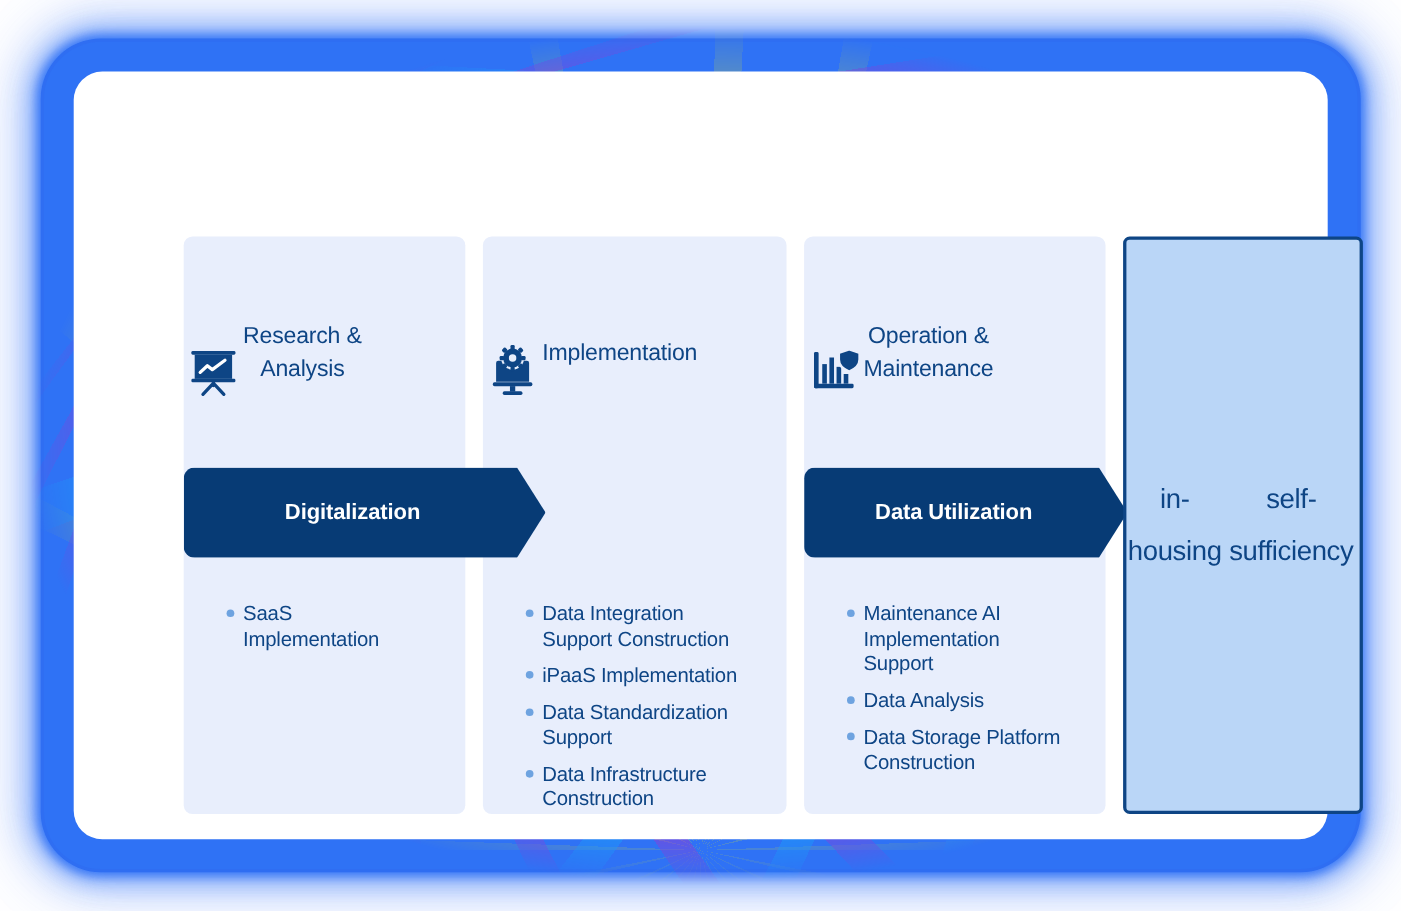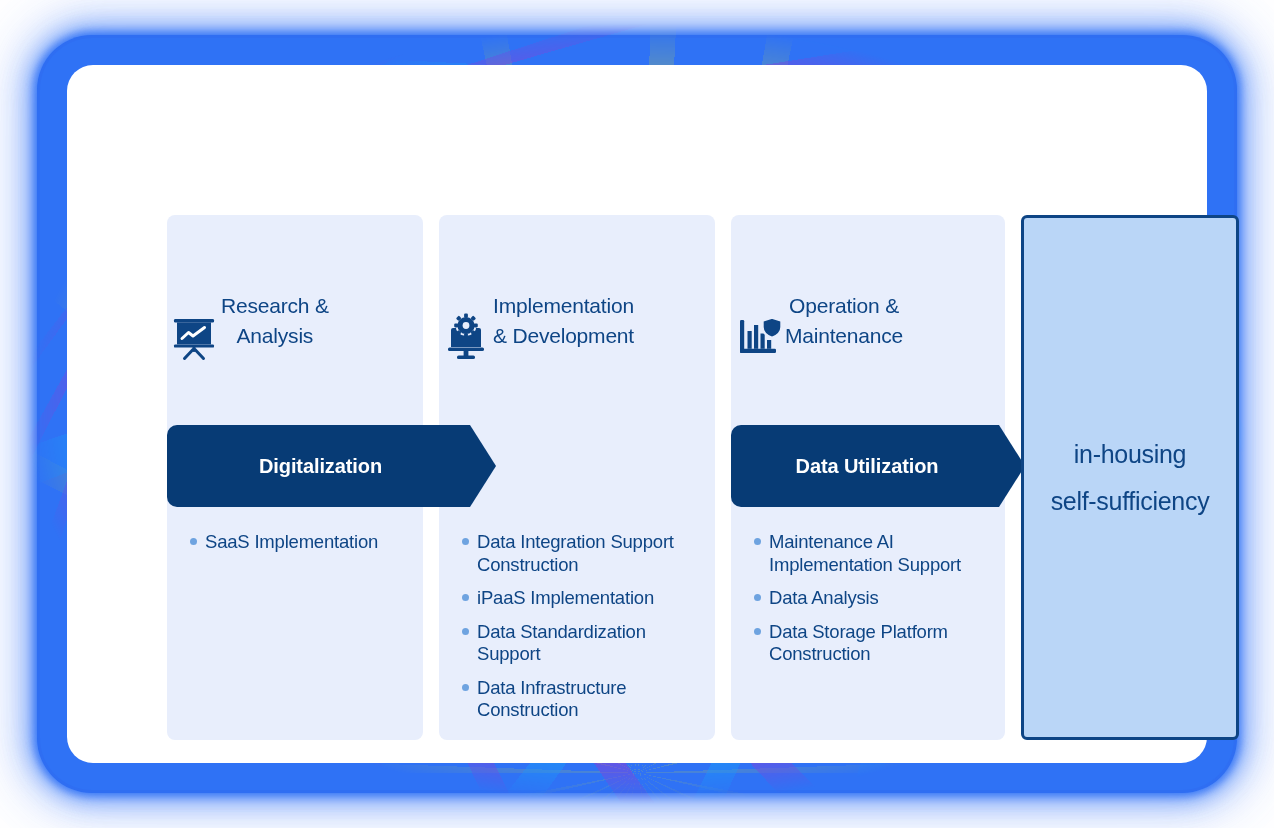--- a/index.html
+++ b/index.html
@@ -135,21 +135,21 @@
     border-radius: 10px 0 0 10px;
     clip-path: polygon(0 0, calc(100% - 26px) 0, 100% 50%, calc(100% - 26px) 100%, 0 100%);
   }
 
   
   .bullets {
     position: absolute;
     top: 316px;
     left: 22px;
     right: 14px;
-    margin: 0;
+    margin: 16px;
     padding: 0;
     list-style: none;
   }
   .bullets li {
     position: relative;
     padding-left: 16px;
     margin-bottom: 11px;
     color: #0e4585;
     font-size: 18.5px;
     line-height: 22.5px;
@@ -171,21 +171,20 @@
     position: absolute;
     left: 854px;
     top: 0;
     width: 218px;
     height: 525px;
     background: #bad6f7;
     border: 3px solid #0e4585;
     border-radius: 6px;
     box-sizing: border-box;
     display: flex;
-    flex-direction: column;
     align-items: center;
     justify-content: center;
   }
   #final-panel .line {
     color: #0e4585;
     font-size: 25px;
     line-height: 47px;
     text-align: center;
     letter-spacing: -0.3px;
   }
@@ -241,21 +240,20 @@
               <rect x="17.6" y="7.4" width="4.2" height="3.8" rx="1.1" transform="rotate(-45 19.7 9.3)"></rect>
               <rect x="32.2" y="21.8" width="4.2" height="3.8" rx="1.1" transform="rotate(-45 34.3 23.7)"></rect>
               <rect x="32.2" y="7.4" width="4.2" height="3.8" rx="1.1" transform="rotate(45 34.3 9.3)"></rect>
               <rect x="17.6" y="21.8" width="4.2" height="3.8" rx="1.1" transform="rotate(45 19.7 23.7)"></rect>
             </g>
             <circle cx="27" cy="16.5" r="3.4" fill="#e8eefc"></circle>
           </svg>
         </div>
         <div class="col-title">
           <div>Implementation</div>
-          <div>&amp; Development</div>
         </div>
       </div>
       <ul class="bullets">
         <li>Data Integration Support Construction</li>
         <li>iPaaS Implementation</li>
         <li>Data Standardization Support</li>
         <li>Data Infrastructure Construction</li>
       </ul>
     </div>
 

